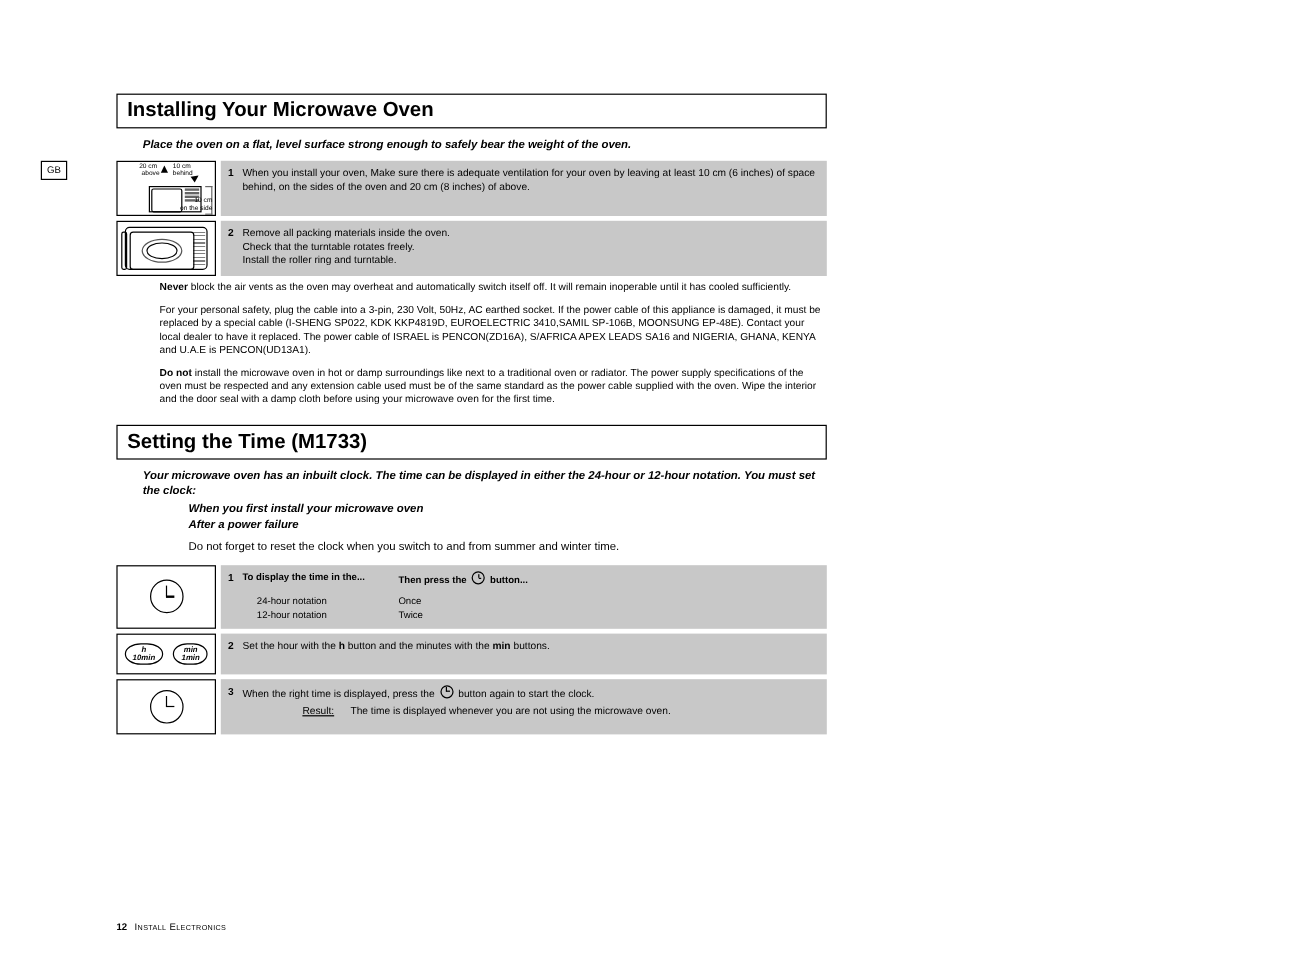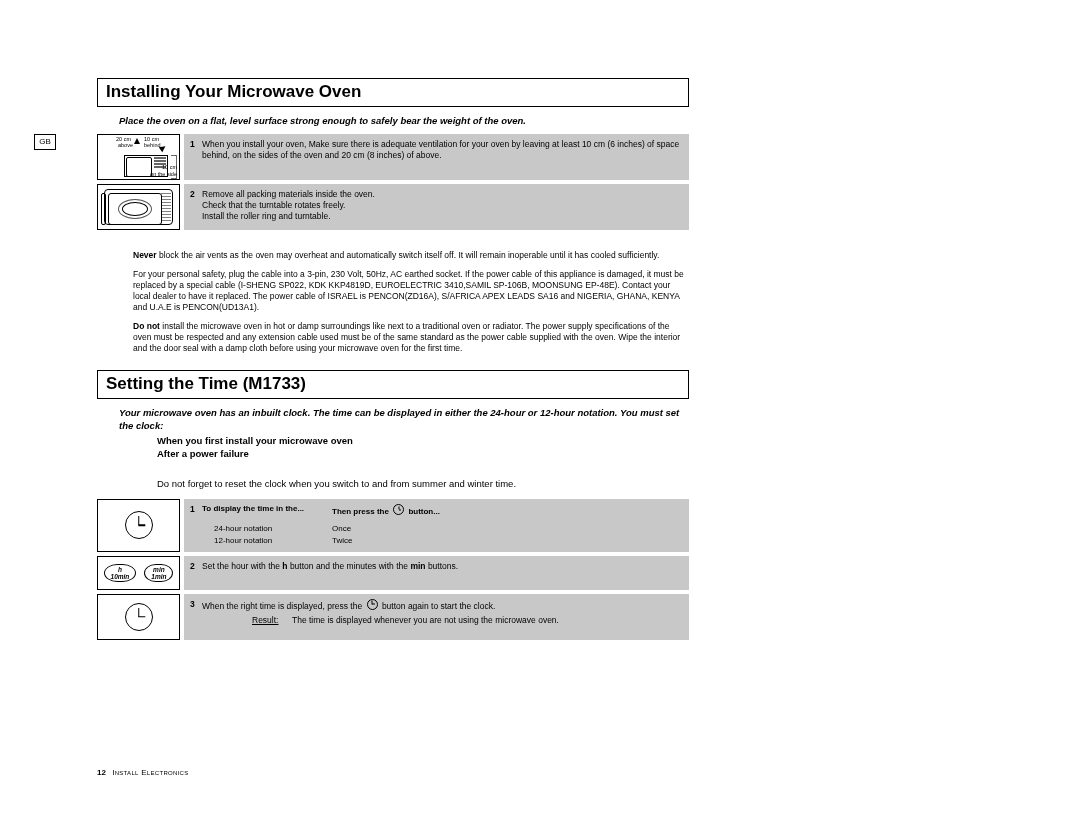--- a/index.html
+++ b/index.html
@@ -74,38 +74,39 @@
     font-weight: bold;
     width: 12px;
     flex: 0 0 12px;
   }
   .row-text { flex: 1; }
   .body-para {
     font-size: 8.5px;
     line-height: 1.3;
     margin: 8px 0 0 36px;
   }
-  .body-para.first { margin-top: 20px; }
+  .body-para.first { margin-top: 4px; }
   .sub-intro {
     font-style: italic;
     font-weight: bold;
     font-size: 9.5px;
     line-height: 1.35;
     margin: 6px 0 2px 22px;
   }
   .sub-list {
+    font-style: italic;
     font-weight: bold;
     font-size: 9.5px;
     line-height: 1.35;
     margin: 0 0 0 60px;
   }
   .summer {
     font-size: 9.5px;
     line-height: 1.35;
-    margin: 18px 0 8px 60px;
+    margin: 6px 0 8px 60px;
   }
   .footer {
     position: absolute;
     left: 97px;
     top: 768px;
     font-size: 8px;
     font-family: Arial, sans-serif;
   }
   .footer .pg { font-weight: bold; margin-right: 4px; text-align: center; }
   .footer .smal { font-variant: small-caps; letter-spacing: 0.3px; }

